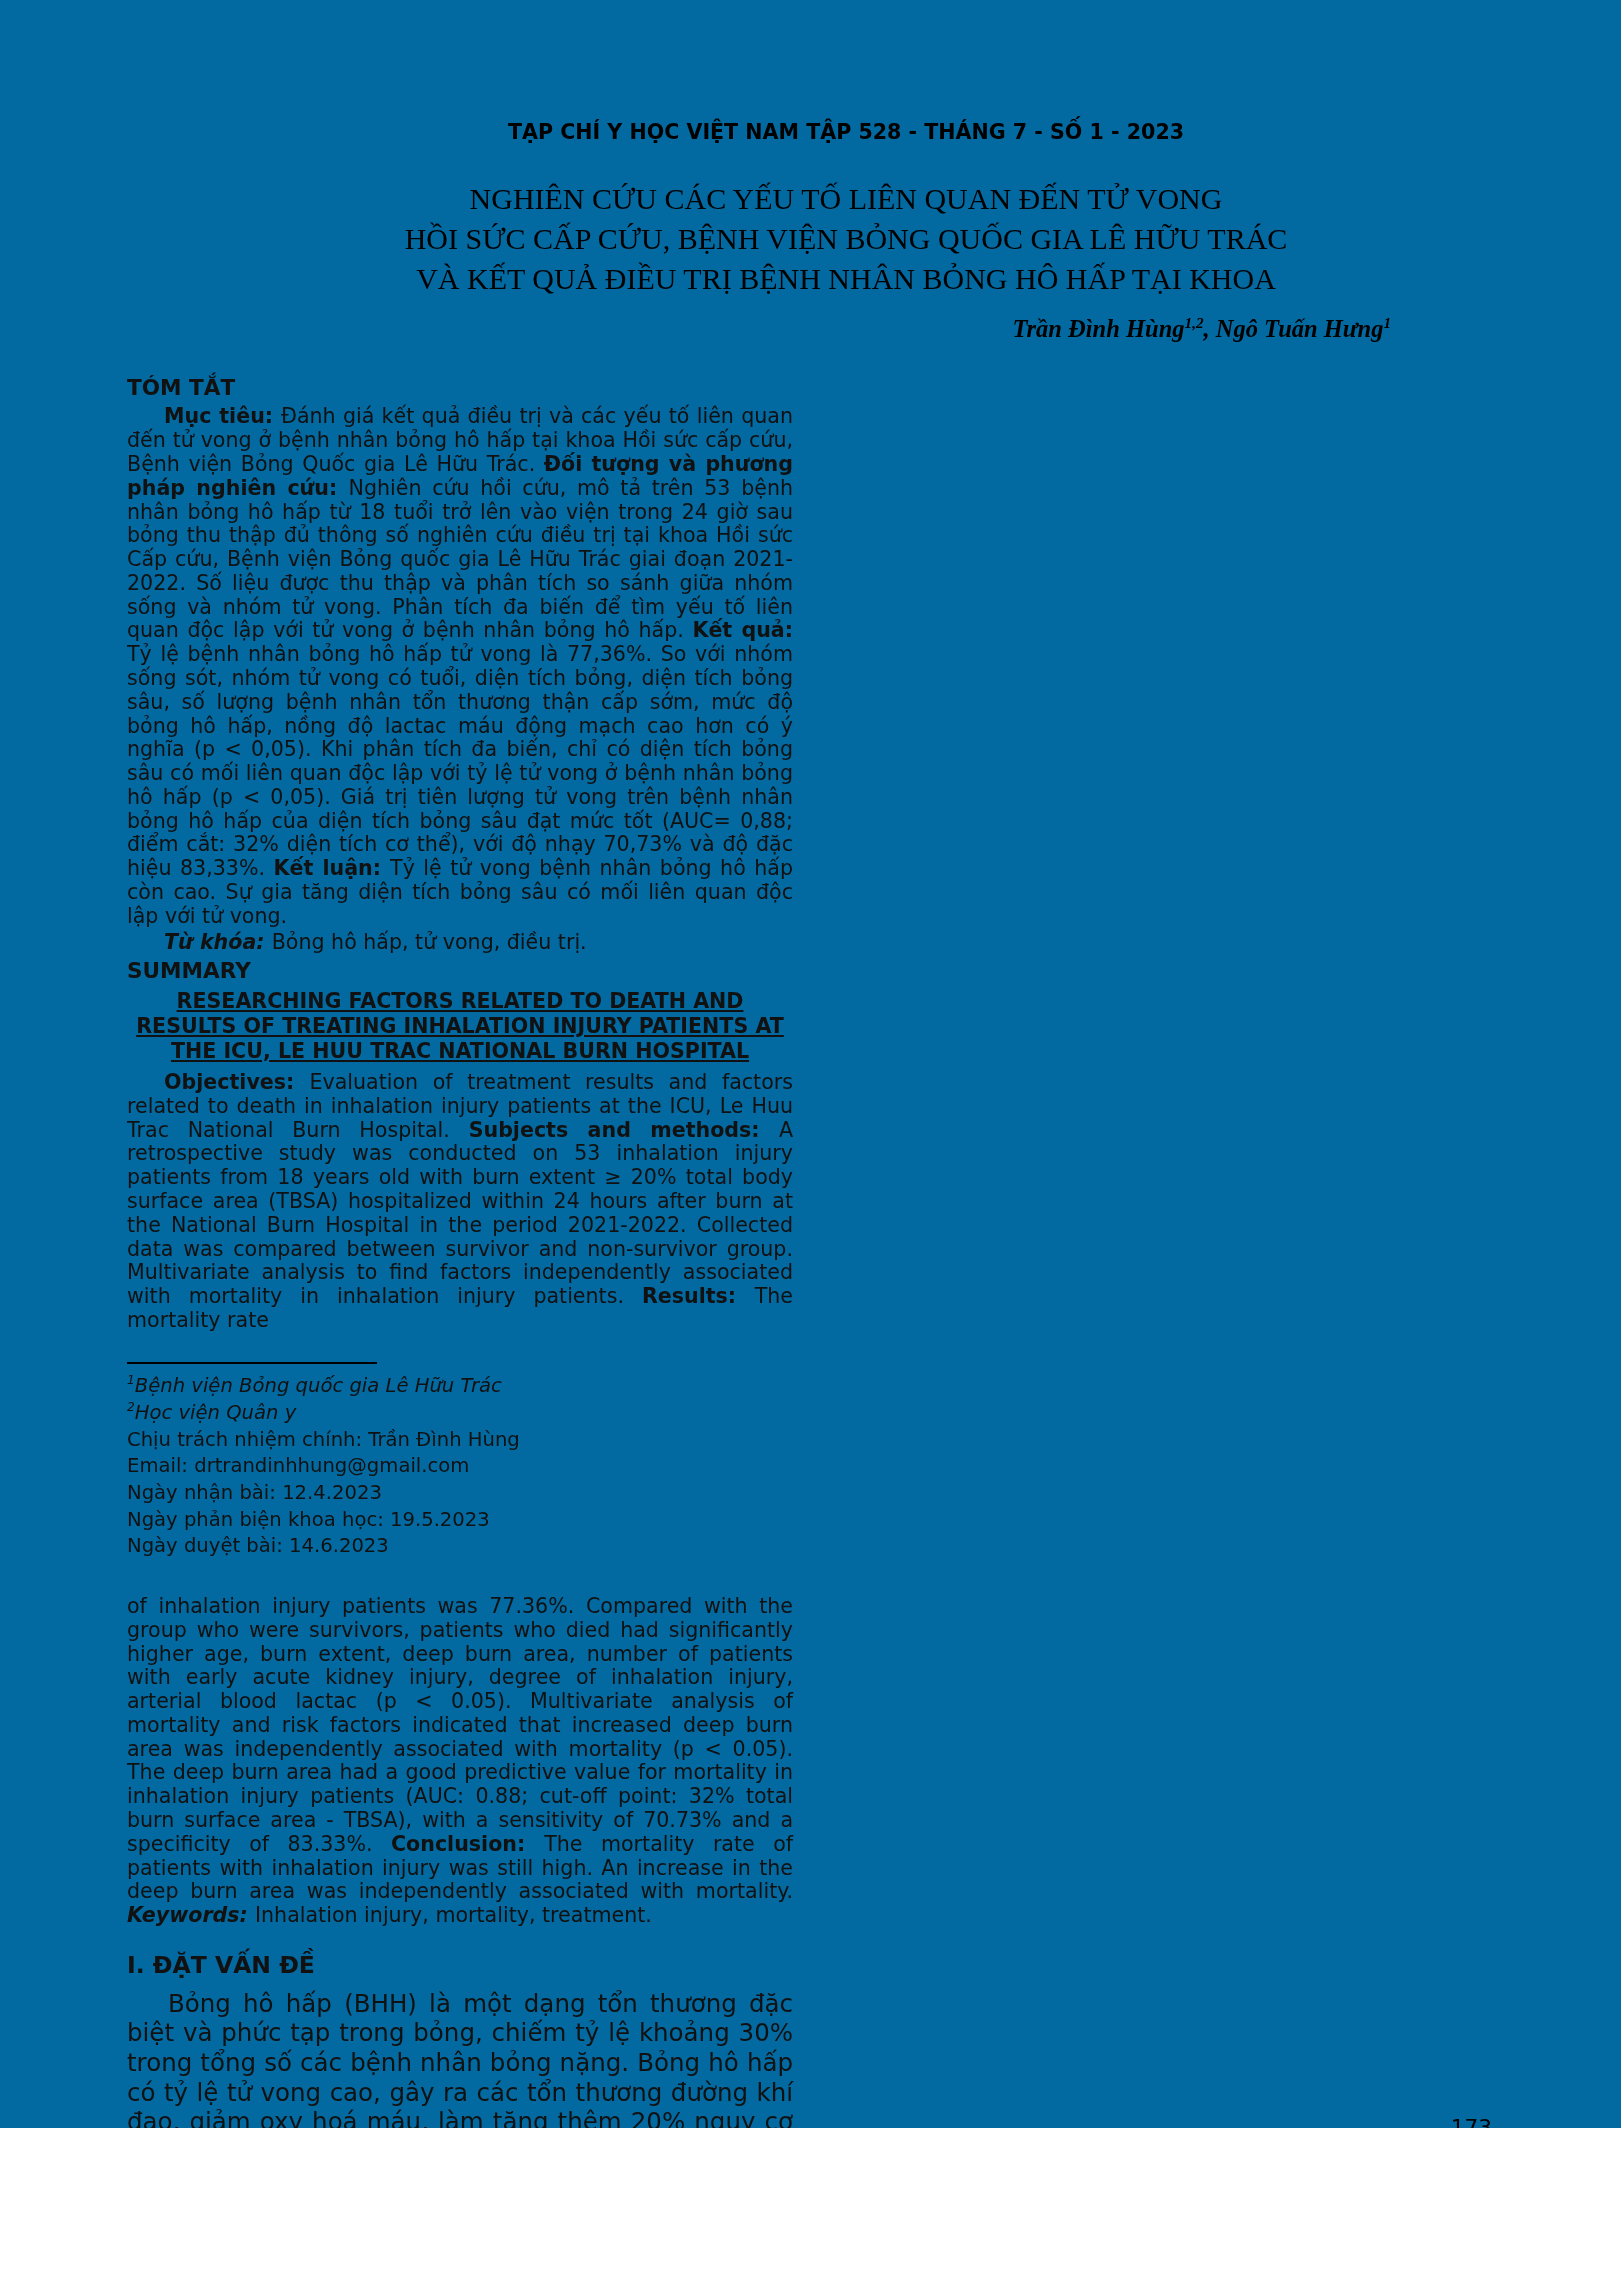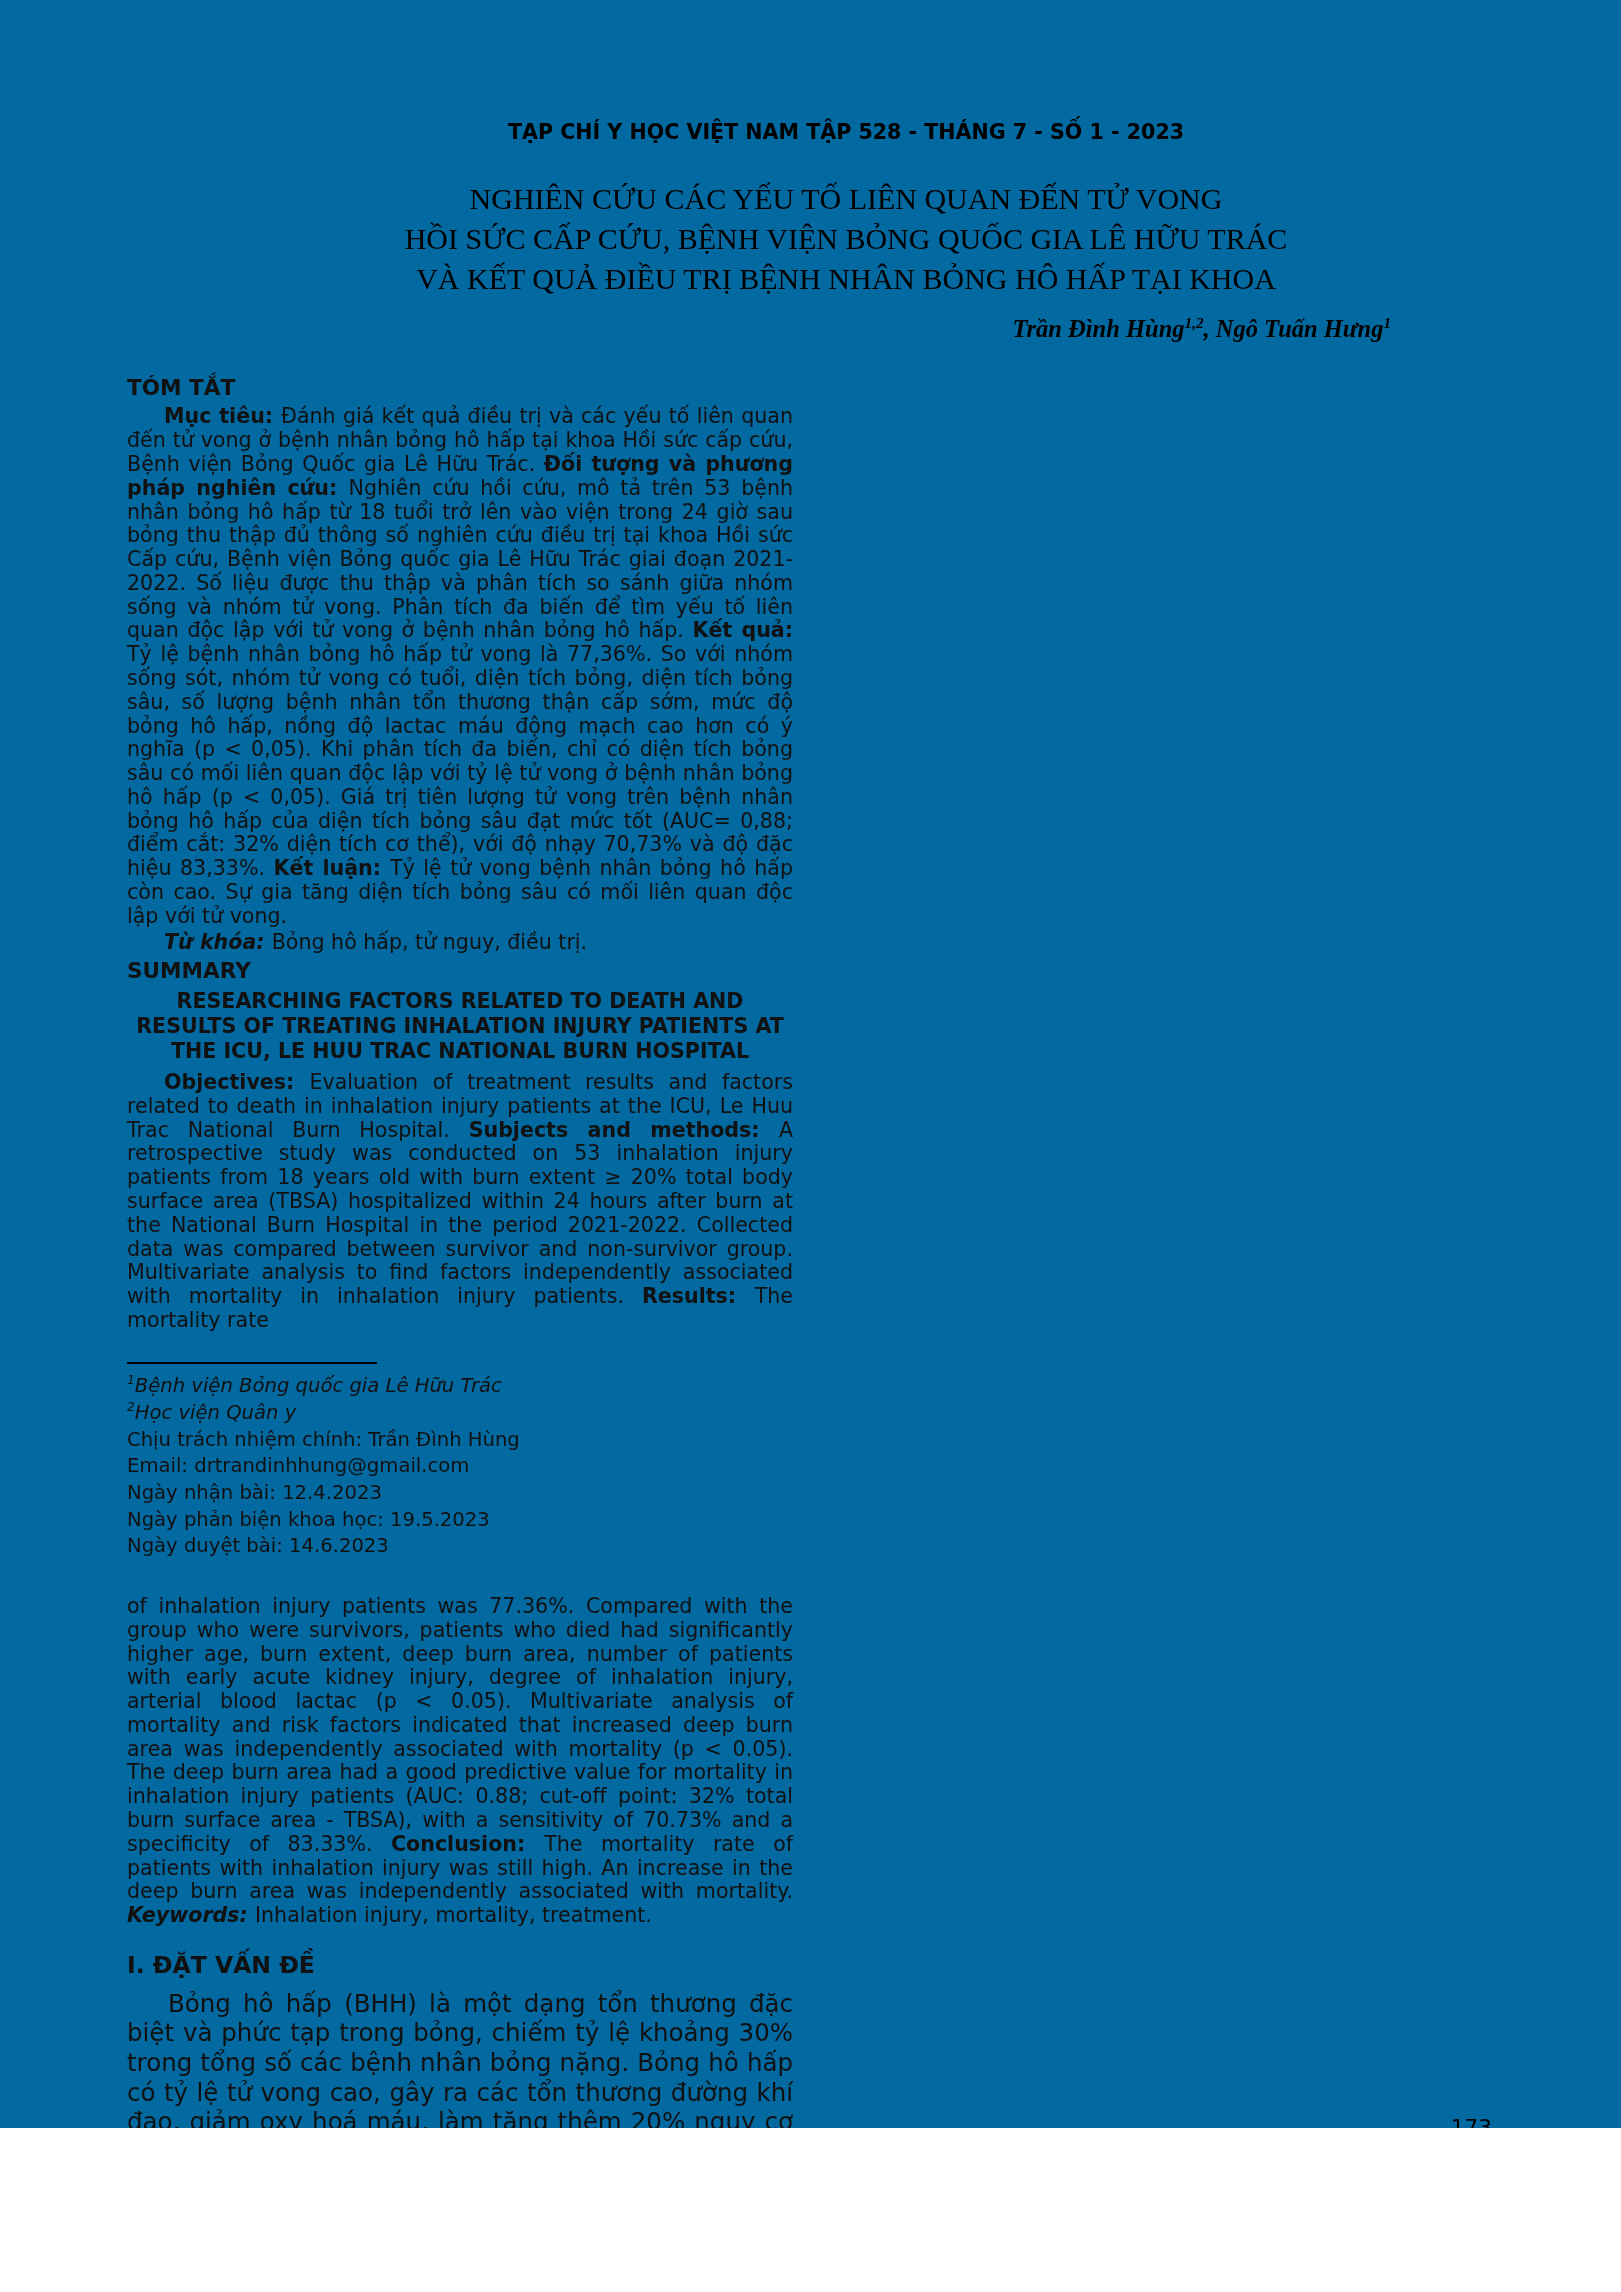--- a/index.html
+++ b/index.html
@@ -28,21 +28,21 @@
   }
   .authors sup, .fn-line sup { font-size: 0.62em; line-height: 0; }
   .columns { display: flex; gap: 35px; margin-top: 27.4px; flex-direction: column; }
   .col { width: 666px; }
   .h-section { font-weight: bold; font-size: 21.6px; margin: 3.9px 0 5.9px 0; }
   .abstract { font-size: 20.6px; line-height: 1.155; margin: 0 0 2px 0; }
   .justify { text-align: justify; }
   .indent { text-indent: 37px; }
   .summary-title {
     font-weight: bold; font-size: 20.6px; line-height: 1.2;
-    text-align: center; margin: 5.9px 5.9px 7.8px 5.9px;
+    text-align: center; margin: 5.9px 5.9px 7.8px 5.9px; text-decoration: underline;
   }
   .footnote { margin-top: 29px; font-size: 19.6px; line-height: 1.36; }
   .footnote-rule { width: 250px; border-top: 2px solid #000; margin: 0 0 9.8px 0; }
   .h-main { font-weight: bold; font-size: 23.5px; margin: 19.6px 0 9.8px 0; }
   .h-main.first { margin-top: 23px; }
   .body-text { font-size: 24.5px; line-height: 1.21; margin: 0; }
   .body-text.indent { text-indent: 41px; }
   .page-number {
     position: absolute; top: 2115px; right: 129px; font-size: 21.6px; color: #000;
   }
@@ -60,21 +60,21 @@
     <span class="title-line">VÀ KẾT QUẢ ĐIỀU TRỊ BỆNH NHÂN BỎNG HÔ HẤP TẠI KHOA</span>
   </h1>
 
   <div class="authors"><span>Trần Đình Hùng</span><sup>1,2</sup><span>, Ngô Tuấn Hưng</span><sup>1</sup></div>
 
   <div class="columns">
 
     <div class="col col-left">
       <div class="h-section">TÓM TẮT</div>
       <p class="abstract justify indent"><span style="font-weight: bold;">Mục tiêu: </span><span>Đánh giá kết quả điều trị và các yếu tố liên quan đến tử vong ở bệnh nhân bỏng hô hấp tại khoa Hồi sức cấp cứu, Bệnh viện Bỏng Quốc gia Lê Hữu Trác. </span><span style="font-weight: bold;">Đối tượng và phương pháp nghiên cứu: </span><span>Nghiên cứu hồi cứu, mô tả trên 53 bệnh nhân bỏng hô hấp từ 18 tuổi trở lên vào viện trong 24 giờ sau bỏng thu thập đủ thông số nghiên cứu điều trị tại khoa Hồi sức Cấp cứu, Bệnh viện Bỏng quốc gia Lê Hữu Trác giai đoạn 2021-2022. Số liệu được thu thập và phân tích so sánh giữa nhóm sống và nhóm tử vong. Phân tích đa biến để tìm yếu tố liên quan độc lập với tử vong ở bệnh nhân bỏng hô hấp. </span><span style="font-weight: bold;">Kết quả: </span><span>Tỷ lệ bệnh nhân bỏng hô hấp tử vong là 77,36%. So với nhóm sống sót, nhóm tử vong có tuổi, diện tích bỏng, diện tích bỏng sâu, số lượng bệnh nhân tổn thương thận cấp sớm, mức độ bỏng hô hấp, nồng độ lactac máu động mạch cao hơn có ý nghĩa (p &lt; 0,05). Khi phân tích đa biến, chỉ có diện tích bỏng sâu có mối liên quan độc lập với tỷ lệ tử vong ở bệnh nhân bỏng hô hấp (p &lt; 0,05). Giá trị tiên lượng tử vong trên bệnh nhân bỏng hô hấp của diện tích bỏng sâu đạt mức tốt (AUC= 0,88; điểm cắt: 32% diện tích cơ thể), với độ nhạy 70,73% và độ đặc hiệu 83,33%. </span><span style="font-weight: bold;">Kết luận: </span><span>Tỷ lệ tử vong bệnh nhân bỏng hô hấp còn cao. Sự gia tăng diện tích bỏng sâu có mối liên quan độc lập với tử vong.</span></p>
-      <p class="abstract indent"><span style="font-weight: bold; font-style: italic;">Từ khóa: </span><span>Bỏng hô hấp, tử nguy, điều trị.</span></p>
+      <p class="abstract indent"><span style="font-weight: bold; font-style: italic;">Từ khóa: </span><span>Bỏng hô hấp, tử vong, điều trị.</span></p>
 
       <div class="h-section">SUMMARY</div>
       <div class="summary-title">RESEARCHING FACTORS RELATED TO DEATH AND RESULTS OF TREATING INHALATION INJURY PATIENTS AT THE ICU, LE HUU TRAC NATIONAL BURN HOSPITAL</div>
       <p class="abstract justify indent"><span style="font-weight: bold;">Objectives: </span><span>Evaluation of treatment results and factors related to death in inhalation injury patients at the ICU, Le Huu Trac National Burn Hospital. </span><span style="font-weight: bold;">Subjects and methods: </span><span>A retrospective study was conducted on 53 inhalation injury patients from 18 years old with burn extent ≥ 20% total body surface area (TBSA) hospitalized within 24 hours after burn at the National Burn Hospital in the period 2021-2022. Collected data was compared between survivor and non-survivor group. Multivariate analysis to find factors independently associated with mortality in inhalation injury patients. </span><span style="font-weight: bold;">Results: </span><span>The mortality rate</span></p>
 
       <div class="footnote">
         <div class="footnote-rule"></div>
         <div class="fn-line"><sup style="font-style: italic;">1</sup><span style="font-style: italic;">Bệnh viện Bỏng quốc gia Lê Hữu Trác</span></div>
         <div class="fn-line"><sup style="font-style: italic;">2</sup><span style="font-style: italic;">Học viện Quân y</span></div>
         <div class="fn-line"><span>Chịu trách nhiệm chính: Trần Đình Hùng</span></div>

